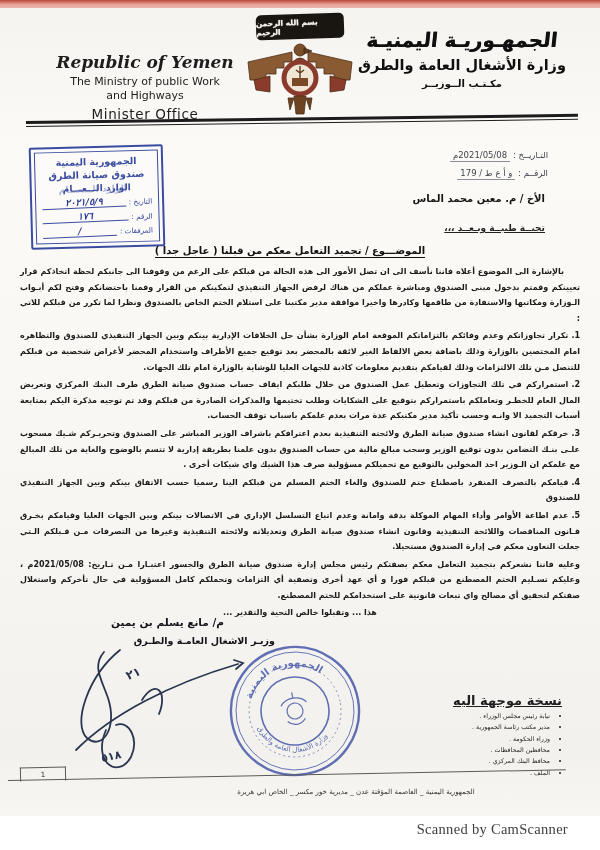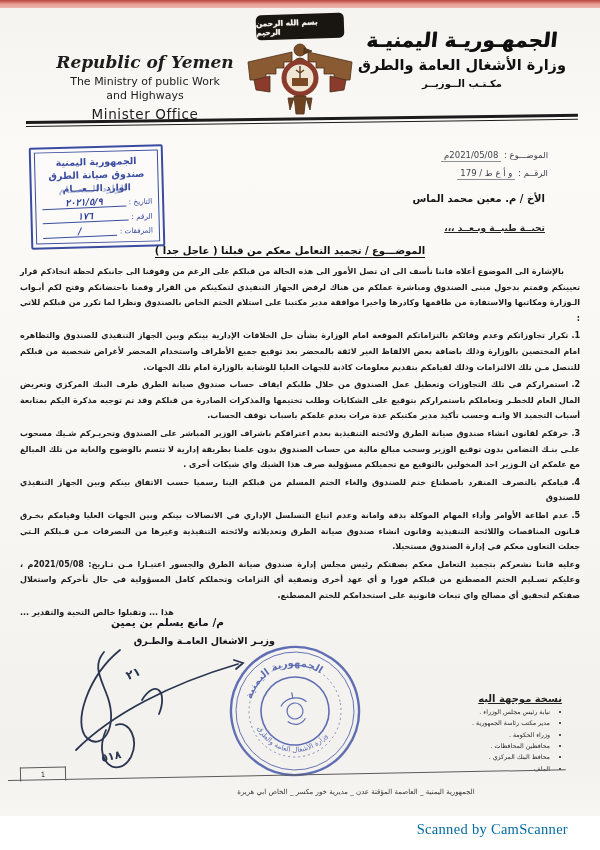--- a/index.html
+++ b/index.html
@@ -72,45 +72,45 @@
 
   
   .body-text {
     position: absolute; top: 264px; left: 20px; right: 20px;
     direction: rtl; text-align: justify; font-size: 8px; line-height: 1.95;
     color: #1b1b1b; font-weight: bold;
   }
   .body-text p { margin: 0 0 2px 0; }
   .intro { text-indent: 16px; }
   .item-num { margin-left: 3px; }
-  .salutation { text-align: left; margin-top: 7px; letter-spacing: .5px; }
+  .salutation { text-align: center; margin-top: 7px; letter-spacing: .5px; }
 
   
   .sig-block { position: absolute; top: 616px; left: 60px; width: 215px; text-align: center; direction: rtl; color: #13131a; }
   .sig-name { font-size: 10.5px; font-weight: bold; }
   .sig-title { font-size: 9.5px; font-weight: bold; margin-top: 7px; text-align: right; }
   .sig-svg { position: absolute; top: 638px; left: 42px; width: 300px; height: 155px; }
   .round-stamp { position: absolute; top: 626px; left: 198px; width: 195px; height: 170px; opacity: .88; }
 
   
   .copies { position: absolute; top: 693px; right: 38px; width: 152px; direction: rtl; color: #1f1f1f; }
-  .copies-h { font-size: 10px; font-weight: bold; text-decoration: underline; margin-bottom: 2px; }
+  .copies-h { font-size: 13px; font-weight: bold; text-decoration: underline; margin-bottom: 2px; }
   .copies ul { margin: 0; padding: 0 12px 0 0; }
   .copies li { font-size: 6.3px; line-height: 1.8; }
 
   
   .page-line { position: absolute; top: 780px; left: 8px; width: 558px; border-top: 1px solid #5a5a5a; transform: rotate(-1.1deg); transform-origin: left center; }
   .page-tab {
     position: absolute; top: 767px; left: 20px; width: 46px; height: 14px;
     border: 1px solid #5a5a5a; border-bottom: none; transform: rotate(-1.1deg);
     display: flex; align-items: center; justify-content: center; font-size: 7px; color: #333; background: transparent;
   }
   .footer-addr { position: absolute; top: 788px; left: 140px; right: 28px; text-align: center; direction: rtl; font-size: 7px; color: #343434; }
 
-  .camscanner { position: absolute; top: 821px; right: 32px; font-family: "Liberation Serif", "DejaVu Serif", serif; font-size: 14.5px; color: #0369a1; letter-spacing: .3px; }
+  .camscanner { position: absolute; top: 821px; right: 32px; font-family: "Liberation Serif", "DejaVu Serif", serif; font-size: 14.5px; color: #404040; letter-spacing: .3px; }
 </style>
 </head>
 <body>
 
 <div class="page">
   <div class="scan">
     <div class="band"></div>
 
     <div class="hdr-en">
       <div class="l1">Republic of Yemen</div>
@@ -143,21 +143,21 @@
     <div class="hdr-ar">
       <div class="ar-country">الجمهـوريـة اليمنيـة</div>
       <div class="ar-ministry">وزارة الأشغال العامة والطرق</div>
       <div class="ar-office">مكـتـب الــوزيــر</div>
     </div>
 
     <div class="rule"></div>
 
     <div class="ref-block">
       <div class="ref-row">
-        <span>الموضـــوع :</span>
+        <span>التـاريــخ :</span>
         <span class="ref-value">2021/05/08م</span>
       </div>
       <div class="ref-row">
         <span>الرقــم :</span>
         <span class="ref-value">و أ ع ط / 179</span>
       </div>
     </div>
 
     <div class="stamp-box">
       <div class="stamp-inner">

